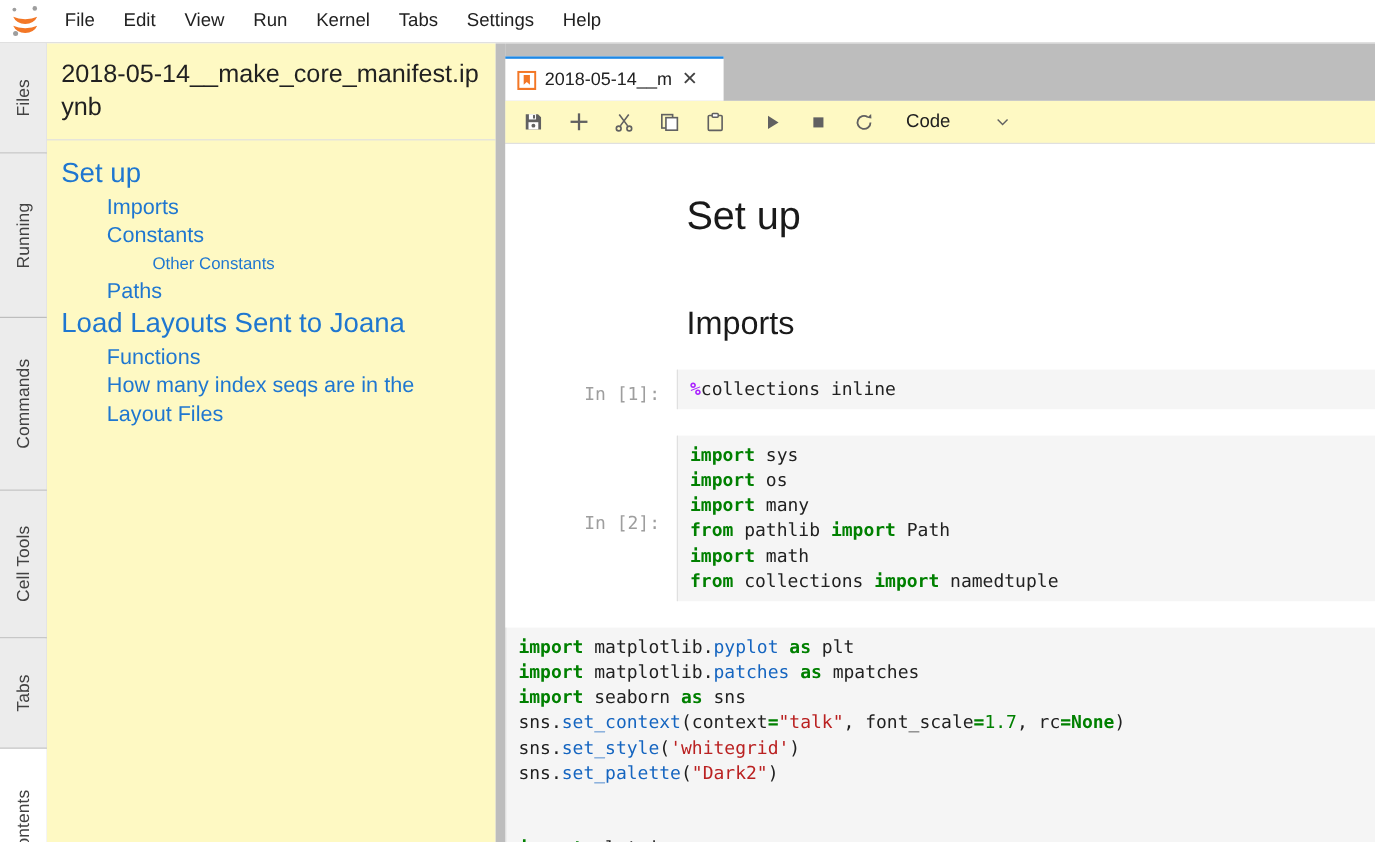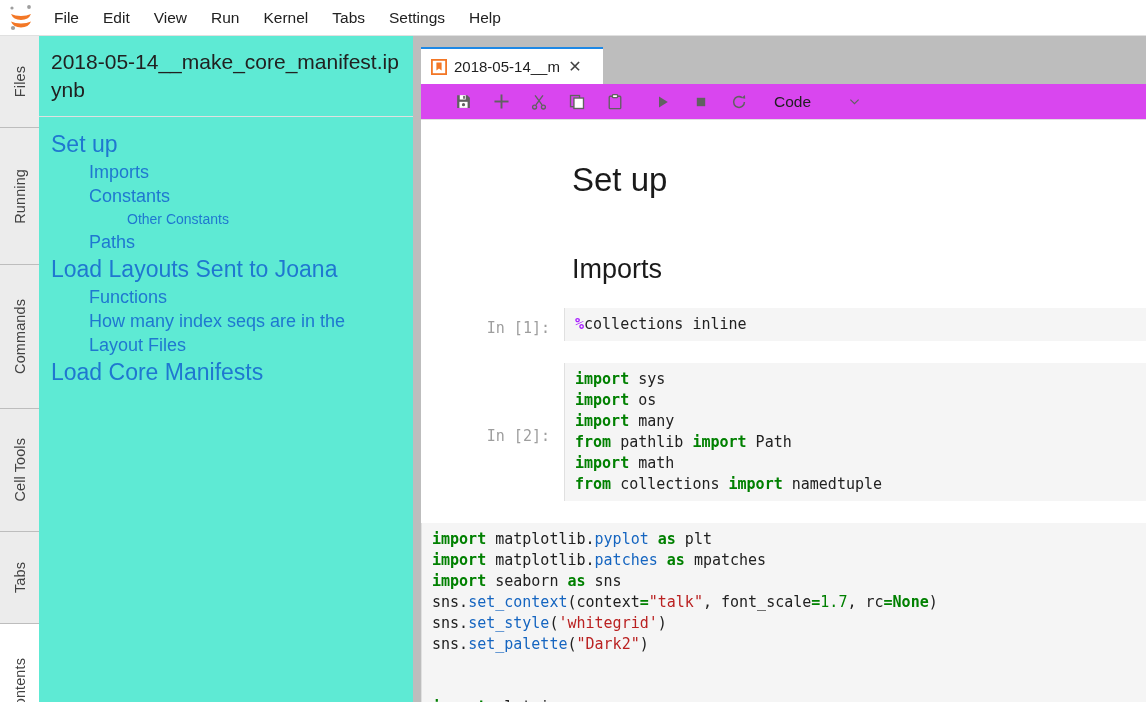--- a/index.html
+++ b/index.html
@@ -54,21 +54,21 @@
     font-size: 14.5px;
     color: #424242;
     white-space: nowrap;
     letter-spacing: 0.1px;
   }
 
   
   #toc {
     position: absolute; left: 39px; top: 36px;
     width: 374px; height: 666px;
-    background: #5eead4;
+    background: #fef9c3;
     overflow: hidden;
   }
   #toc-title {
     padding: 12px 14px 12px 12px;
     font-size: 21px;
     line-height: 28px;
     color: #212121;
     border-bottom: 1px solid #e0e0e0;
     word-break: break-all;
   }
@@ -123,24 +123,24 @@
   #tab-close {
     width: 18px; height: 18px;
     display: flex; align-items: center; justify-content: center;
     color: #424242; font-size: 16px; line-height: 1;
     cursor: pointer;
   }
 
   
   #nbtoolbar {
     height: 36px;
-    background: #d946ef;
+    background: #fef9c3;
     border-bottom: 1px solid #e0e0e0;
     display: flex; align-items: center;
-    padding-left: 23px;
+    padding-left: 4px;
   }
   .tb-btn {
     width: 38px; height: 30px;
     display: flex; align-items: center; justify-content: center;
     cursor: pointer; border-radius: 2px;
   }
   .tb-sep { width: 10px; }
   #celltype {
     display: flex; align-items: center;
     margin-left: 12px;
@@ -256,21 +256,20 @@
   <div id="toc-title">2018-05-14__make_core_manifest.ipynb</div>
   <div id="toc-list">
     <div class="toc-entry toc-h1">Set up</div>
     <div class="toc-entry toc-h2">Imports</div>
     <div class="toc-entry toc-h2">Constants</div>
     <div class="toc-entry toc-h3">Other Constants</div>
     <div class="toc-entry toc-h2">Paths</div>
     <div class="toc-entry toc-h1">Load Layouts Sent to Joana</div>
     <div class="toc-entry toc-h2">Functions</div>
     <div class="toc-entry toc-h2">How many index seqs are in the Layout Files</div>
-    <div class="toc-entry toc-h1">Load Core Manifests</div>
   </div>
 </div>
 
 <div id="toc-scroll"></div>
 
 <div id="dock">
 
   <div id="tabbar">
     <div id="tab-active">
       <svg id="tab-icon" viewBox="0 0 16 16">

